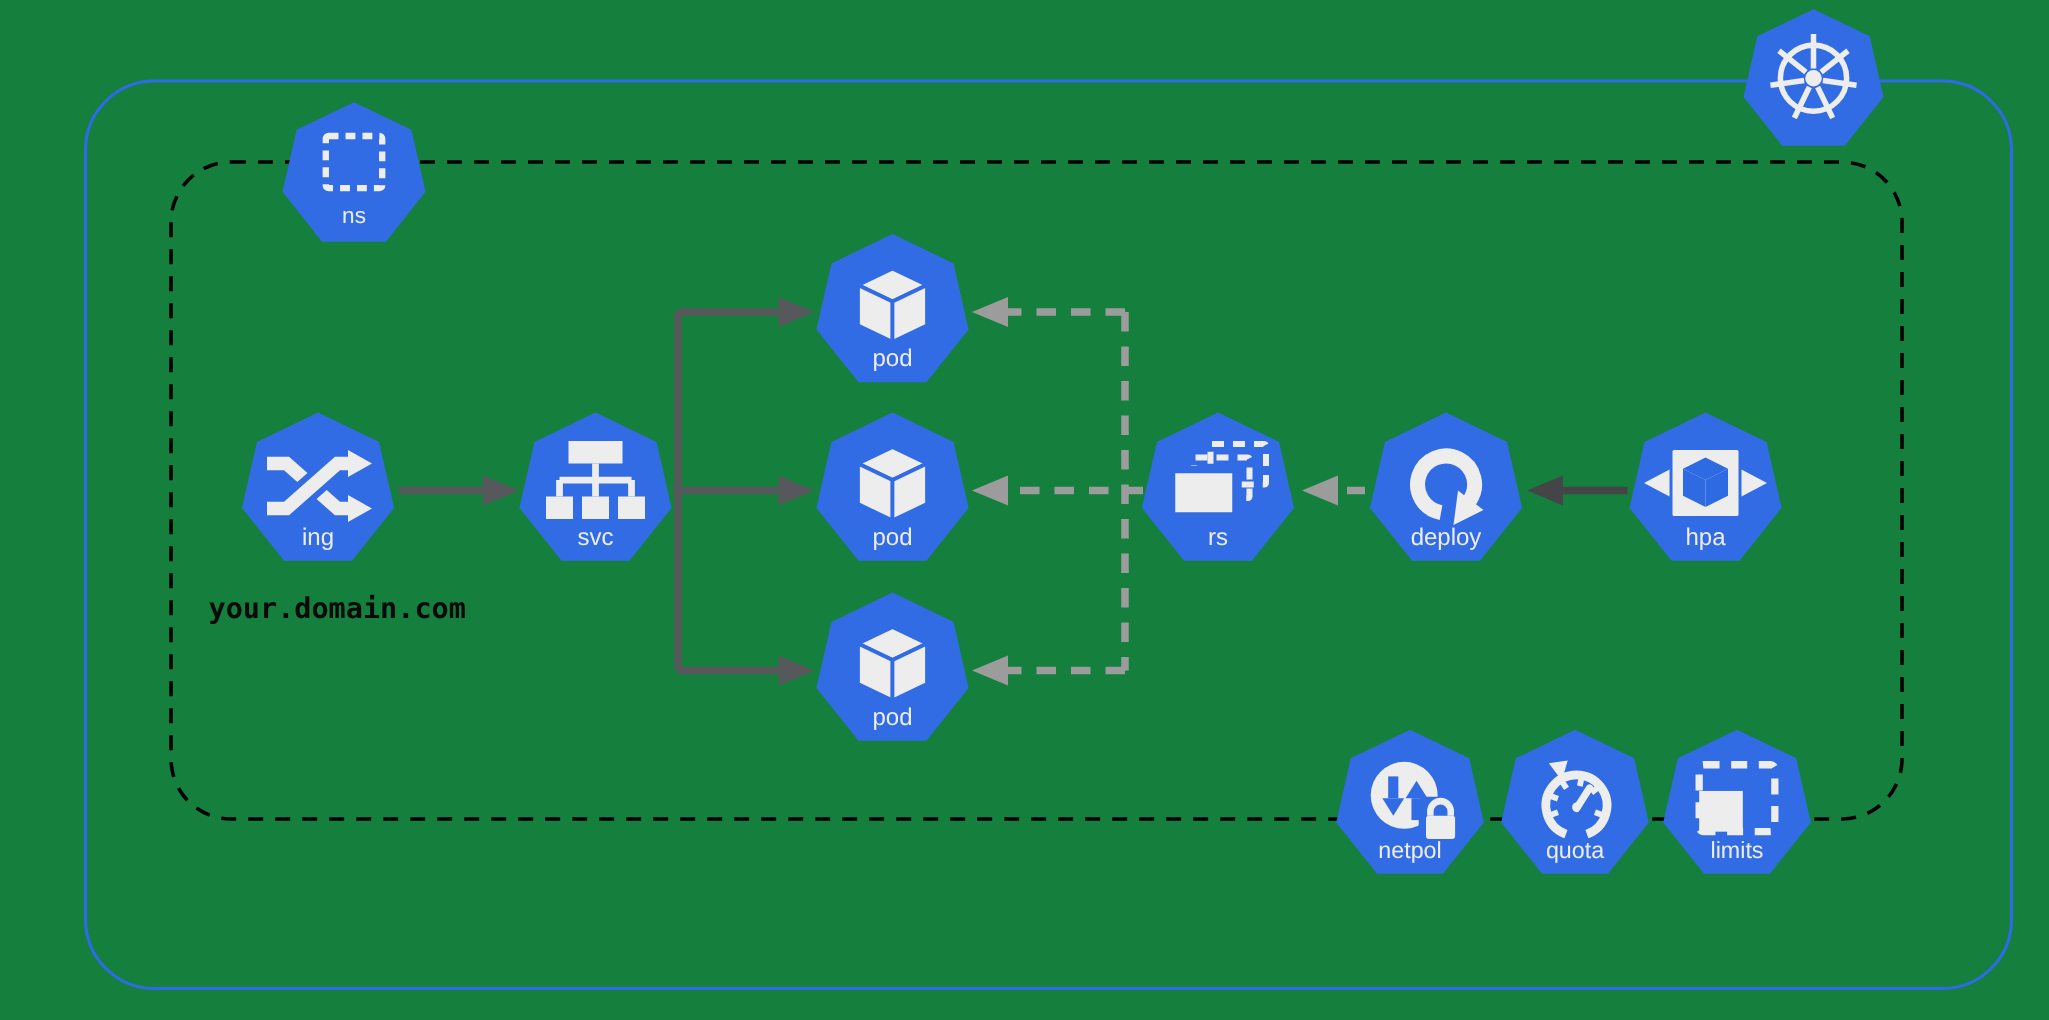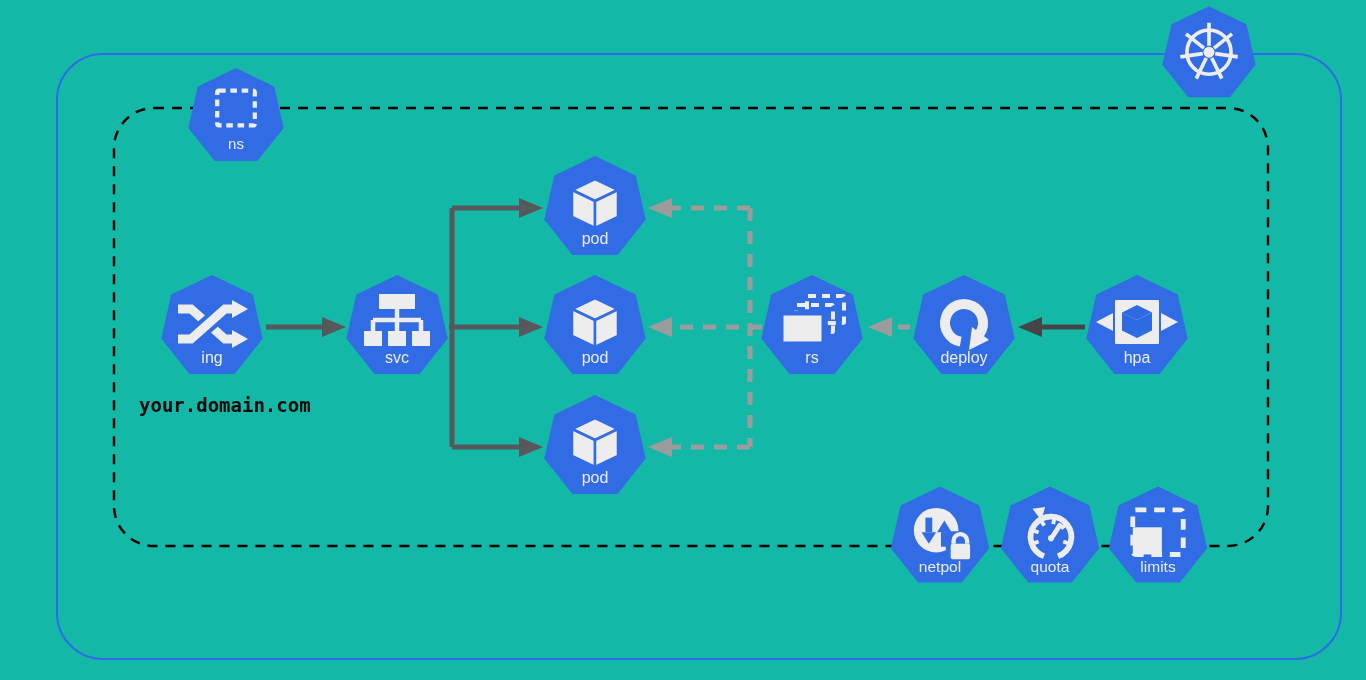--- a/index.html
+++ b/index.html
@@ -1,16 +1,16 @@
 <!DOCTYPE html>
 <html><head>
 <meta charset="utf-8">
 <style>
   html,body{margin:0;padding:0;background:#ffffff;}
-  .canvas{position:relative;width:1366px;height:680px;background:#14b8a6;overflow:hidden;
+  .canvas{position:relative;width:1366px;height:680px;background:#15803d;overflow:hidden;
           font-family:"Liberation Sans",sans-serif;}
   svg text.node-label{font-family:"Liberation Sans",sans-serif;font-size:16px;fill:#EDEDED;
           text-anchor:middle;}
   svg text.domain-label{font-family:"DejaVu Sans Mono",monospace;font-weight:bold;font-size:19px;
           fill:#0a0a0a;text-anchor:start;}
 </style>
 </head>
 <body>
 
 <div class="canvas">

